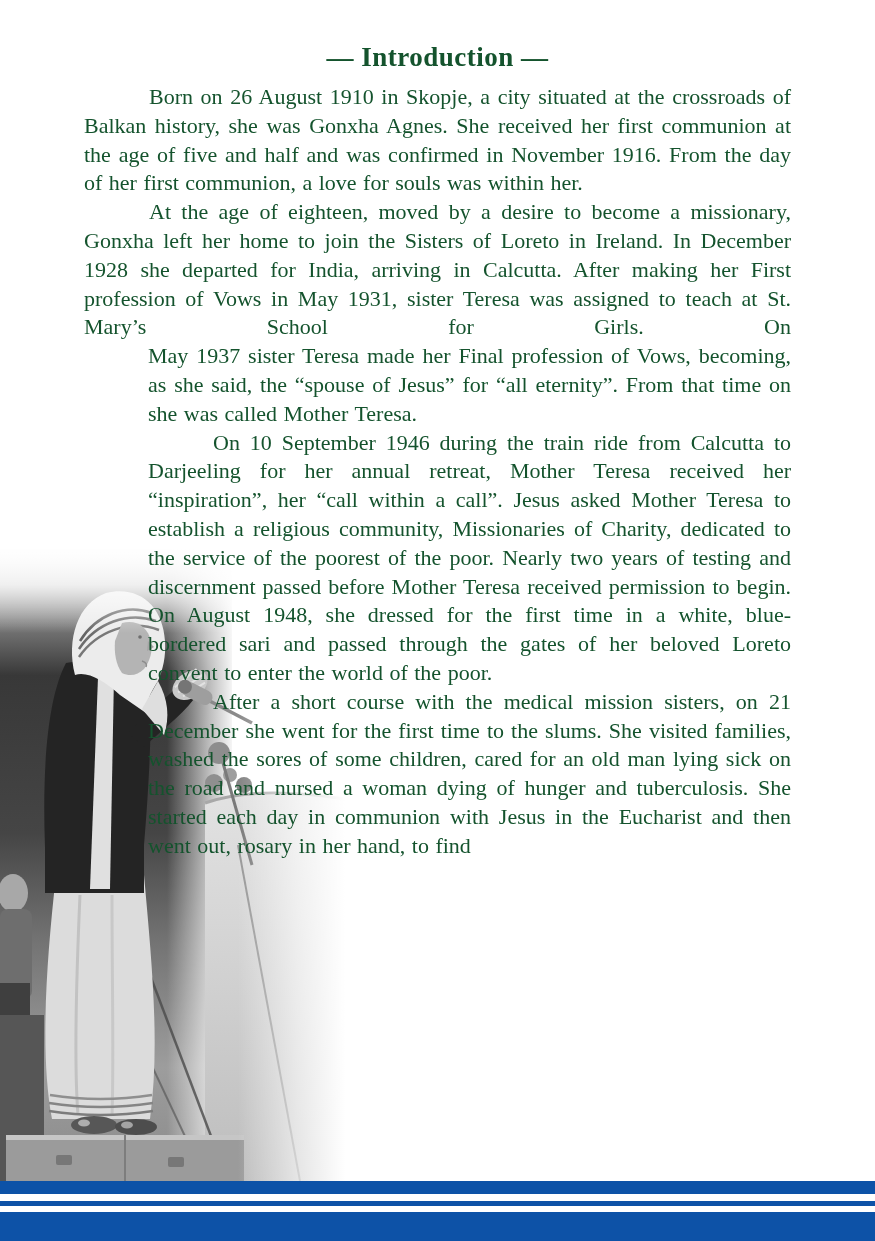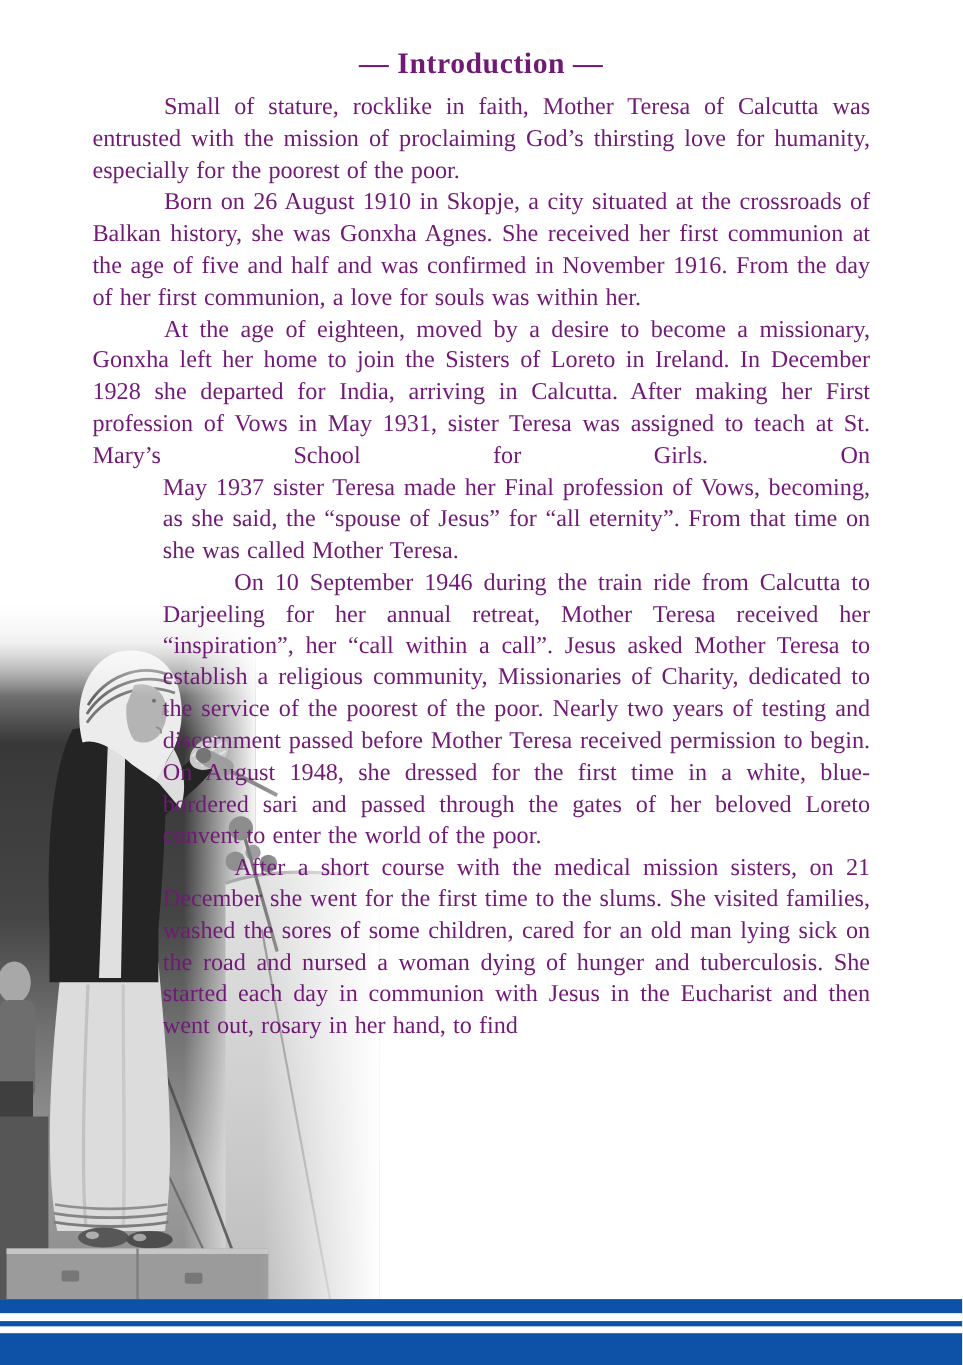--- a/index.html
+++ b/index.html
@@ -173,25 +173,24 @@
       <rect x="6" y="590" width="238" height="5" fill="#c6c6c6"></rect>
       <line x1="125" y1="590" x2="125" y2="636" stroke="#7d7d7d" stroke-width="2"></line>
       <rect x="56" y="610" width="16" height="10" rx="2" fill="#777777"></rect>
       <rect x="168" y="612" width="16" height="10" rx="2" fill="#777777"></rect>
 
       <rect x="0" y="0" width="345" height="88" fill="url(#fadeTop)"></rect>
       <rect x="238" y="0" width="107" height="636" fill="url(#fadeRight)"></rect>
     </svg>
   </div>
 
-  <div class="content" style="color: #701a75;">
+  <div class="content" style="color: #14532d;">
     <h1 class="page-title">— Introduction —</h1>
 
     <div class="body-text">
-      <p>Small of stature, rocklike in faith, Mother Teresa of Calcutta was entrusted with the mission of proclaiming God’s thirsting love for humanity, especially for the poorest of the poor.</p>
       <p>Born on 26 August 1910 in Skopje, a city situated at the crossroads of Balkan history, she was Gonxha Agnes. She received her first communion at the age of five and half and was confirmed in November 1916. From the day of her first communion, a love for souls was within her.</p>
       <p class="force-last">At the age of eighteen, moved by a desire to become a missionary, Gonxha left her home to join the Sisters of Loreto in Ireland. In December 1928 she departed for India, arriving in Calcutta. After making her First profession of Vows in May 1931, sister Teresa was assigned to teach at St. Mary’s School for Girls. On</p>
 
       <div class="wrap-region">
         <p class="continuation">May 1937 sister Teresa made her Final profession of Vows, becoming, as she said, the “spouse of Jesus” for “all eternity”. From that time on she was called Mother Teresa.</p>
         <p>On 10 September 1946 during the train ride from Calcutta to Darjeeling for her annual retreat, Mother Teresa received her “inspiration”, her “call within a call”. Jesus asked Mother Teresa to establish a religious community, Missionaries of Charity, dedicated to the service of the poorest of the poor. Nearly two years of testing and discernment passed before Mother Teresa received permission to begin. On August 1948, she dressed for the first time in a white, blue-bordered sari and passed through the gates of her beloved Loreto convent to enter the world of the poor.</p>
         <p>After a short course with the medical mission sisters, on 21 December she went for the first time to the slums. She visited families, washed the sores of some children, cared for an old man lying sick on the road and nursed a woman dying of hunger and tuberculosis. She started each day in communion with Jesus in the Eucharist and then went out, rosary in her hand, to find</p>
       </div>
     </div>
   </div>

